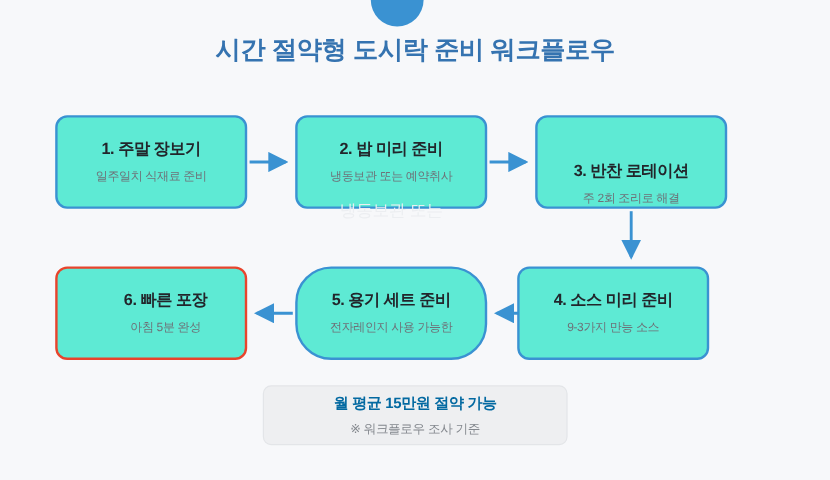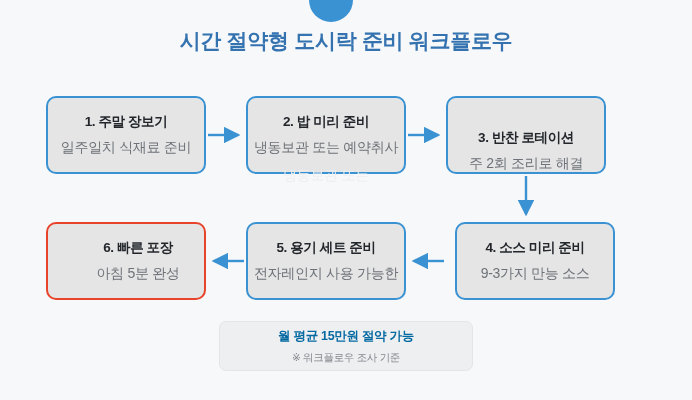--- a/index.html
+++ b/index.html
@@ -44,21 +44,21 @@
     font-weight: bold;
     color: #3573b0;
     letter-spacing: -0.3px;
     white-space: nowrap;
   }
 
   
   .step {
     position: absolute;
     box-sizing: border-box;
-    background: #e5e5e5;
+    background: #5eead4;
     border: 2px solid #3a92d2;
     border-radius: 10px;
     display: flex;
     flex-direction: column;
     align-items: center;
     justify-content: center;
   }
   .step.accent-red {
     border-color: #e8442c;
     padding-left: 24px;
@@ -66,33 +66,33 @@
   .step-title {
     font-size: 13.5px;
     font-weight: bold;
     color: #22262b;
     letter-spacing: -0.4px;
     white-space: nowrap;
     line-height: 1.2;
   }
   .step-desc {
     margin-top: 9px;
-    font-size: 14px;
+    font-size: 10px;
     color: #6d7278;
     letter-spacing: -0.3px;
     white-space: nowrap;
     line-height: 1.2;
   }
 
   
   .box1 { left: 46px;  top: 96px;  width: 160px; height: 78px; }
   .box2 { left: 246px; top: 96px;  width: 160px; height: 78px; }
   .box3 { left: 446px; top: 96px;  width: 160px; height: 78px; justify-content: flex-end; }
-  .box4 { left: 455px; top: 222px; width: 160px; height: 78px; }
-  .box5 { left: 246px; top: 222px; width: 160px; height: 78px; }
+  .box4 { left: 431px; top: 222px; width: 160px; height: 78px; }
+  .box5 { left: 246px; top: 222px; width: 160px; height: 78px; border-radius: 30px; }
   .box6 { left: 46px;  top: 222px; width: 160px; height: 78px; }
 
   
   .connectors {
     position: absolute;
     left: 0;
     top: 0;
     width: 692px;
     height: 400px;
     pointer-events: none;

